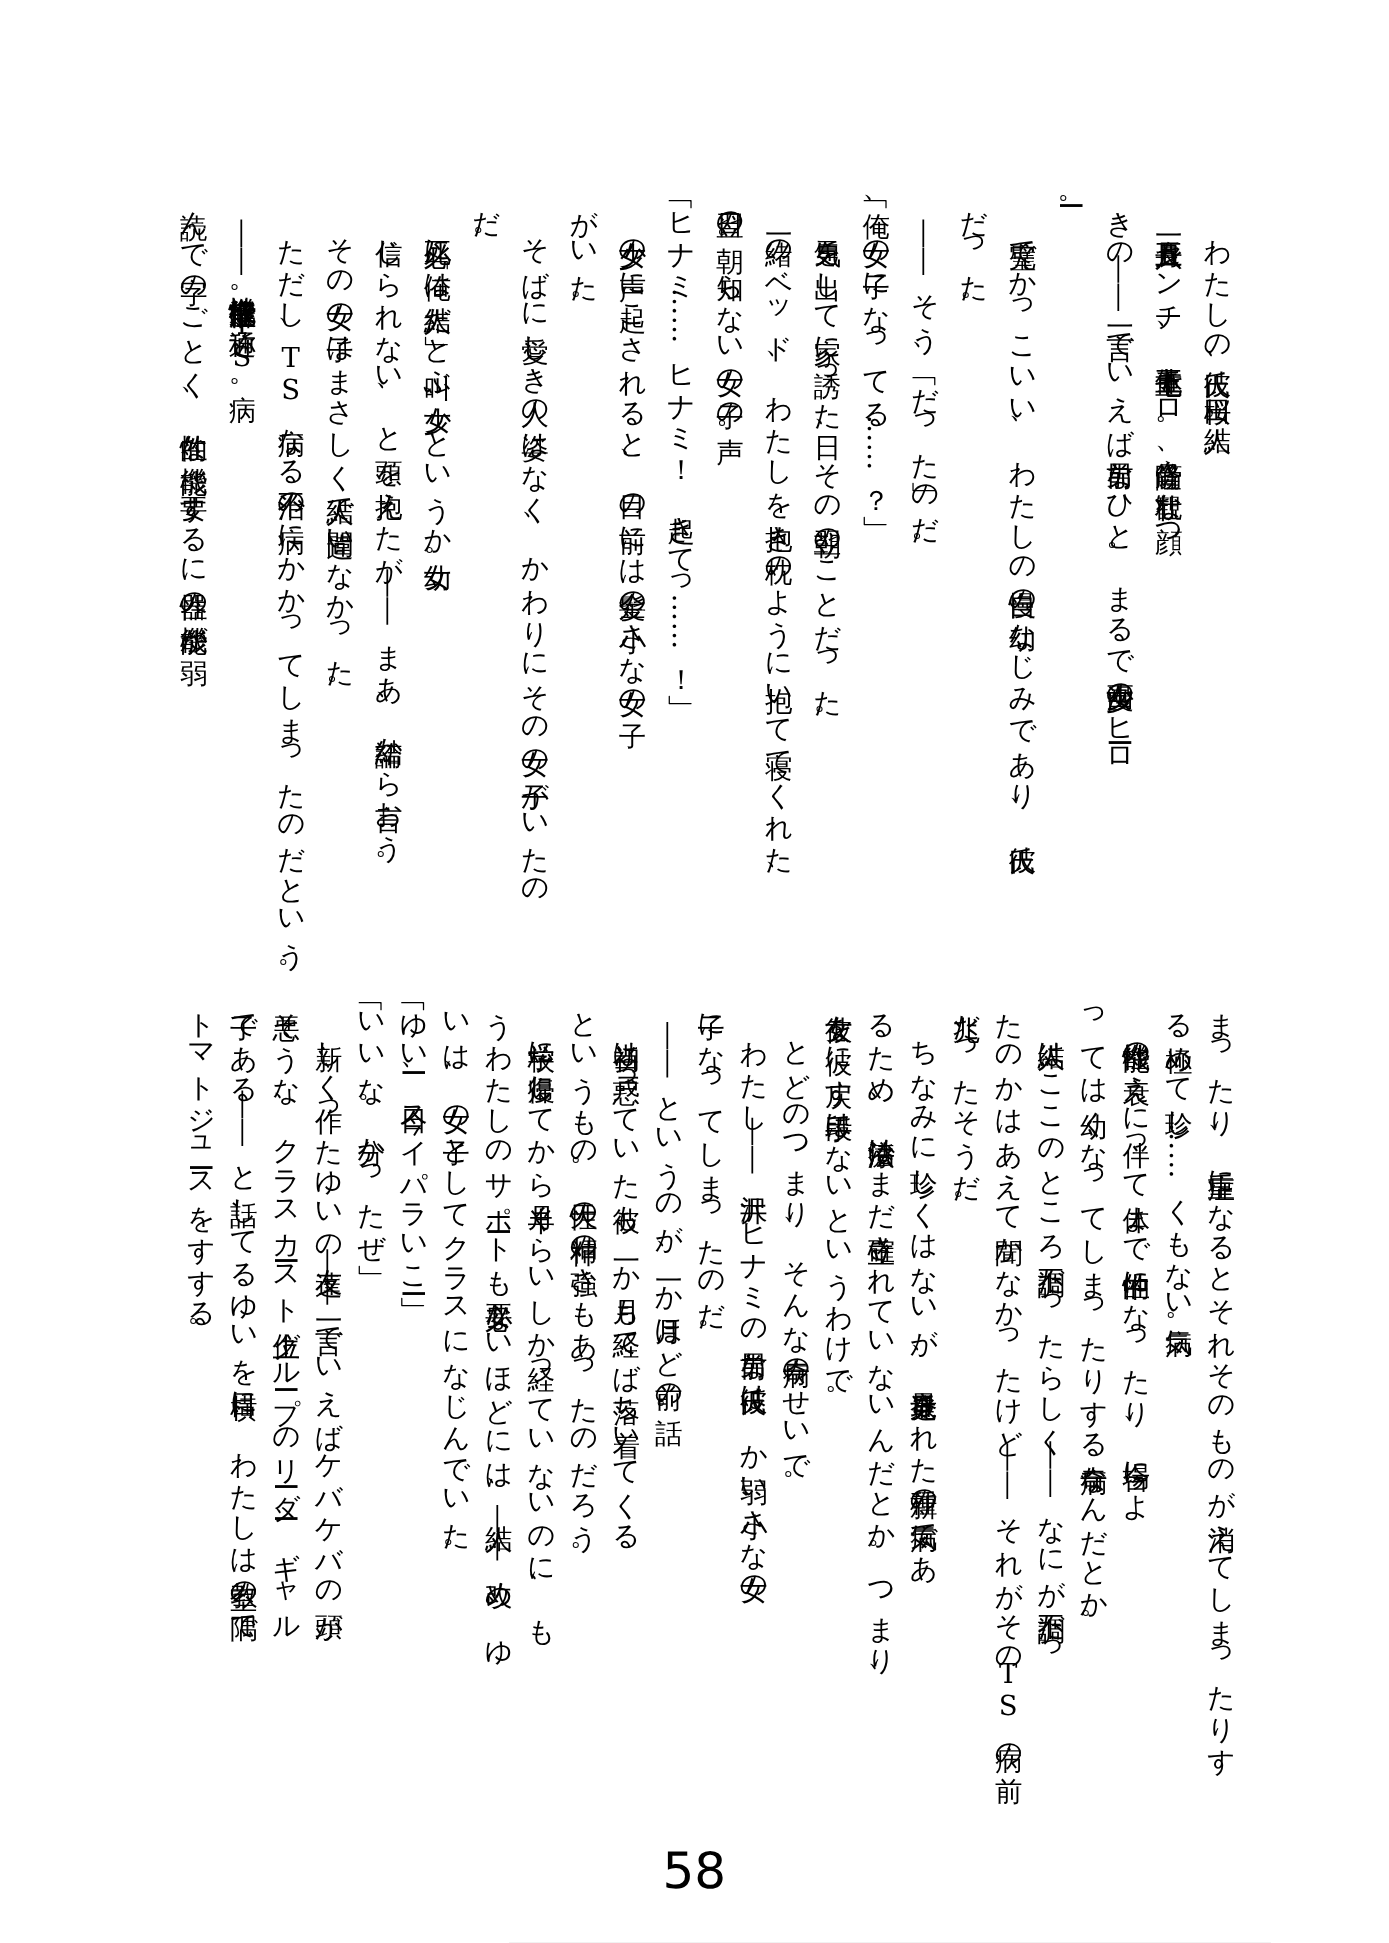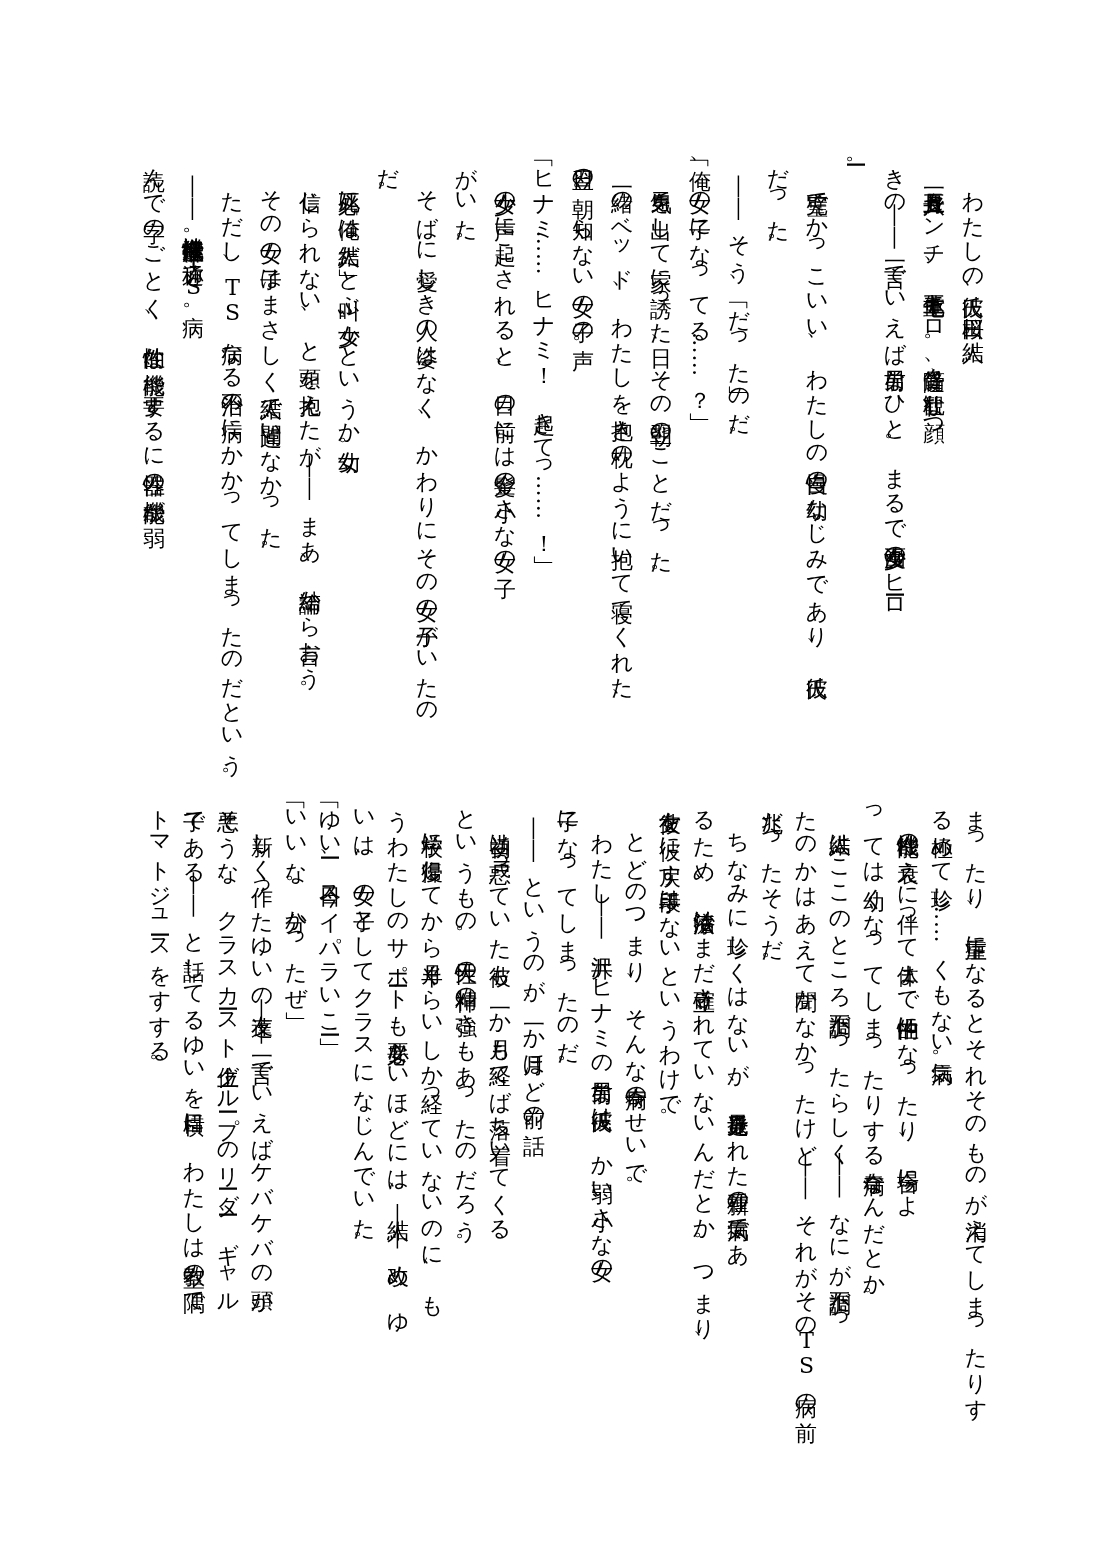--- a/index.html
+++ b/index.html
@@ -89,13 +89,14 @@
 というもの。天性の精神の強さもあったのだろう。
 　学校に復帰してから半月くらいしか経っていないのに、も
 うわたしのサポートも必要ないほどには、結人――改め、ゆ
 いは、女の子としてクラスになじんでいた。
 「ゆいー、今日スイパラいこー」
 「いいな。分かったぜ」
 　新しく作ったゆいの友達――一言でいえばケバケバの頭が
 悪そうな、クラスカースト上位グループのリーダー、ギャル
 子である――と話してるゆいを横目に、わたしは教室の隅で
 トマトジュースをすする。</div>
+  <div class="page-number">58</div>
 </div>
 
 </body></html>

